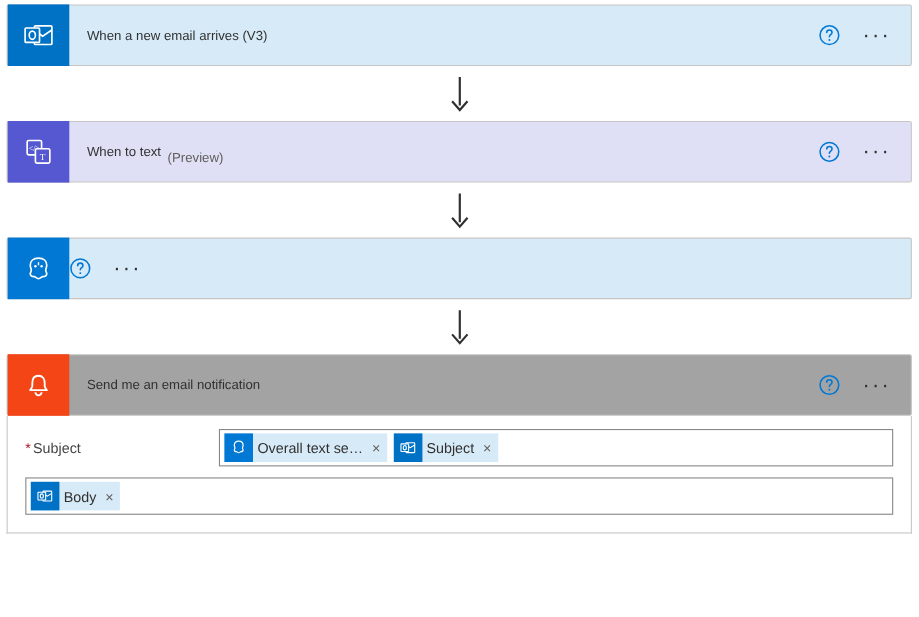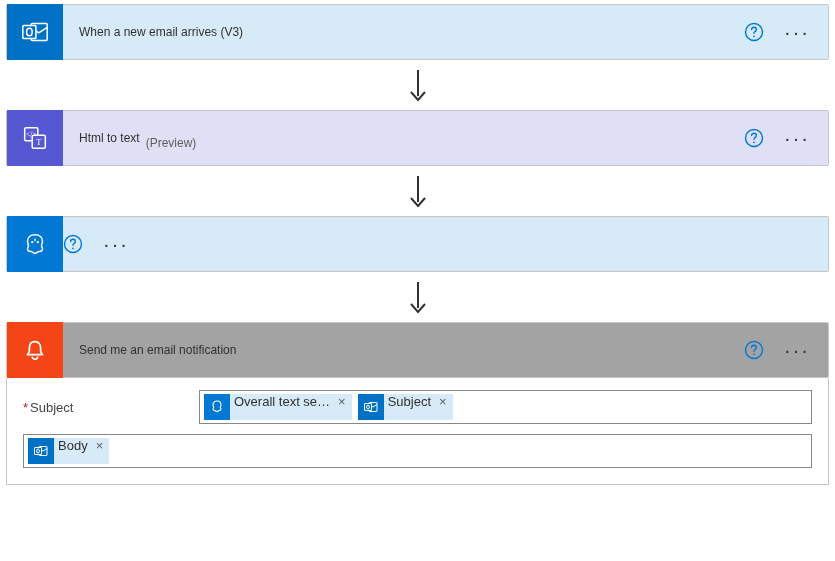--- a/index.html
+++ b/index.html
@@ -73,21 +73,21 @@
   .req { color: #a4262c; margin-right: 2px; }
   .field {
     flex: 1;
     border: 1px solid #8a8886;
     min-height: 34px;
     padding: 3px 4px;
     display: flex; align-items: center; gap: 6px;
     background: #fff;
   }
   .token {
-    display: inline-flex; align-items: flex-start;
+    display: inline-flex; align-items: center;
     background: #d6eaf8;
     height: 26px;
     font-size: 13px;
     color: #323130;
     max-width: 160px;
   }
   .token .ticon {
     width: 26px; height: 26px;
     display: inline-flex; align-items: center; justify-content: center;
     flex-shrink: 0;
@@ -144,21 +144,21 @@
   <div class="card card-purple">
     <div class="icon-box ib-purple">
       <svg viewBox="0 0 32 32">
           <rect x="5" y="5" width="14" height="14" rx="1.5" fill="none" stroke="#fff" stroke-width="1.6"></rect>
           <text x="12" y="15" font-size="8" text-anchor="middle" fill="#fff" font-family="Segoe UI">&lt;/&gt;</text>
           <rect x="13" y="13" width="14" height="14" rx="1.5" fill="#5558d1" stroke="#fff" stroke-width="1.6"></rect>
           <text x="20" y="23.5" font-size="9" text-anchor="middle" fill="#fff" font-family="Segoe UI">T</text>
         </svg>
     </div>
     <div class="title-area">
-      <span>Html to text</span>
+      <span>When to text</span>
       <span class="preview-tag">(Preview)</span>
     </div>
     <div class="actions">
       <span class="help-icon">
         <svg viewBox="0 0 20 20">
             <circle cx="10" cy="10" r="8.5" fill="none" stroke="#0078d4" stroke-width="1.4"></circle>
             <path d="M7.6 7.5c0-1.3 1.1-2.3 2.4-2.3s2.4 1 2.4 2.3c0 1.2-.9 1.7-1.7 2.3-.5.4-.7.8-.7 1.5" fill="none" stroke="#0078d4" stroke-width="1.4" stroke-linecap="round"></path>
             <circle cx="10" cy="14.3" r="0.9" fill="#0078d4"></circle>
           </svg>
       </span>

